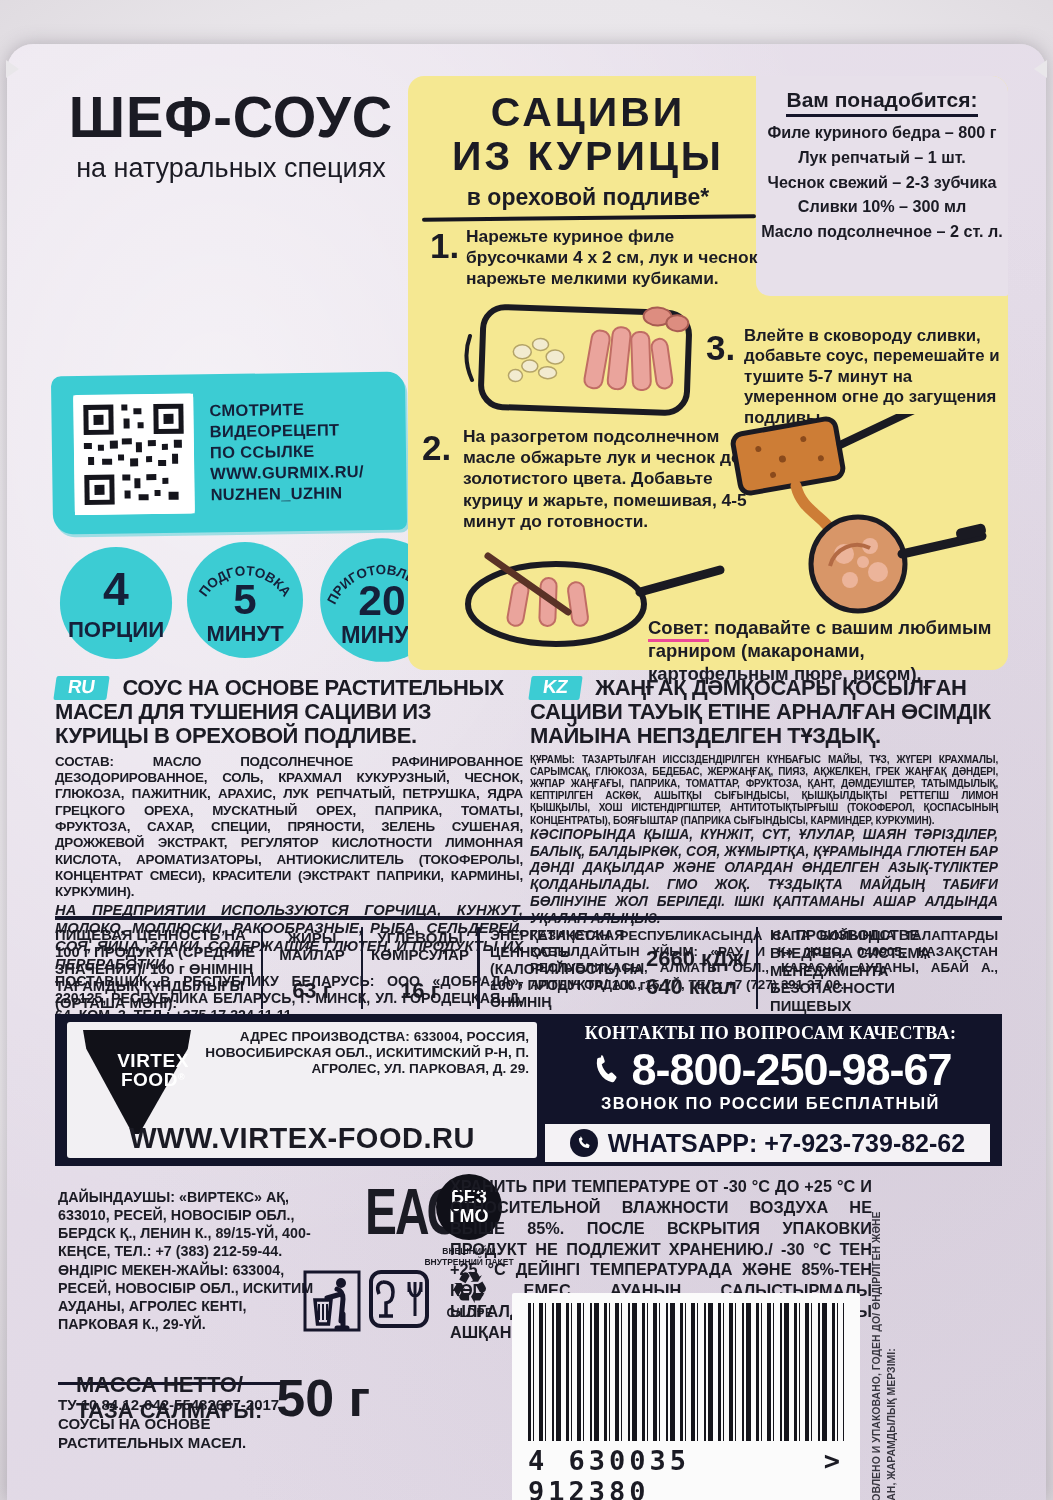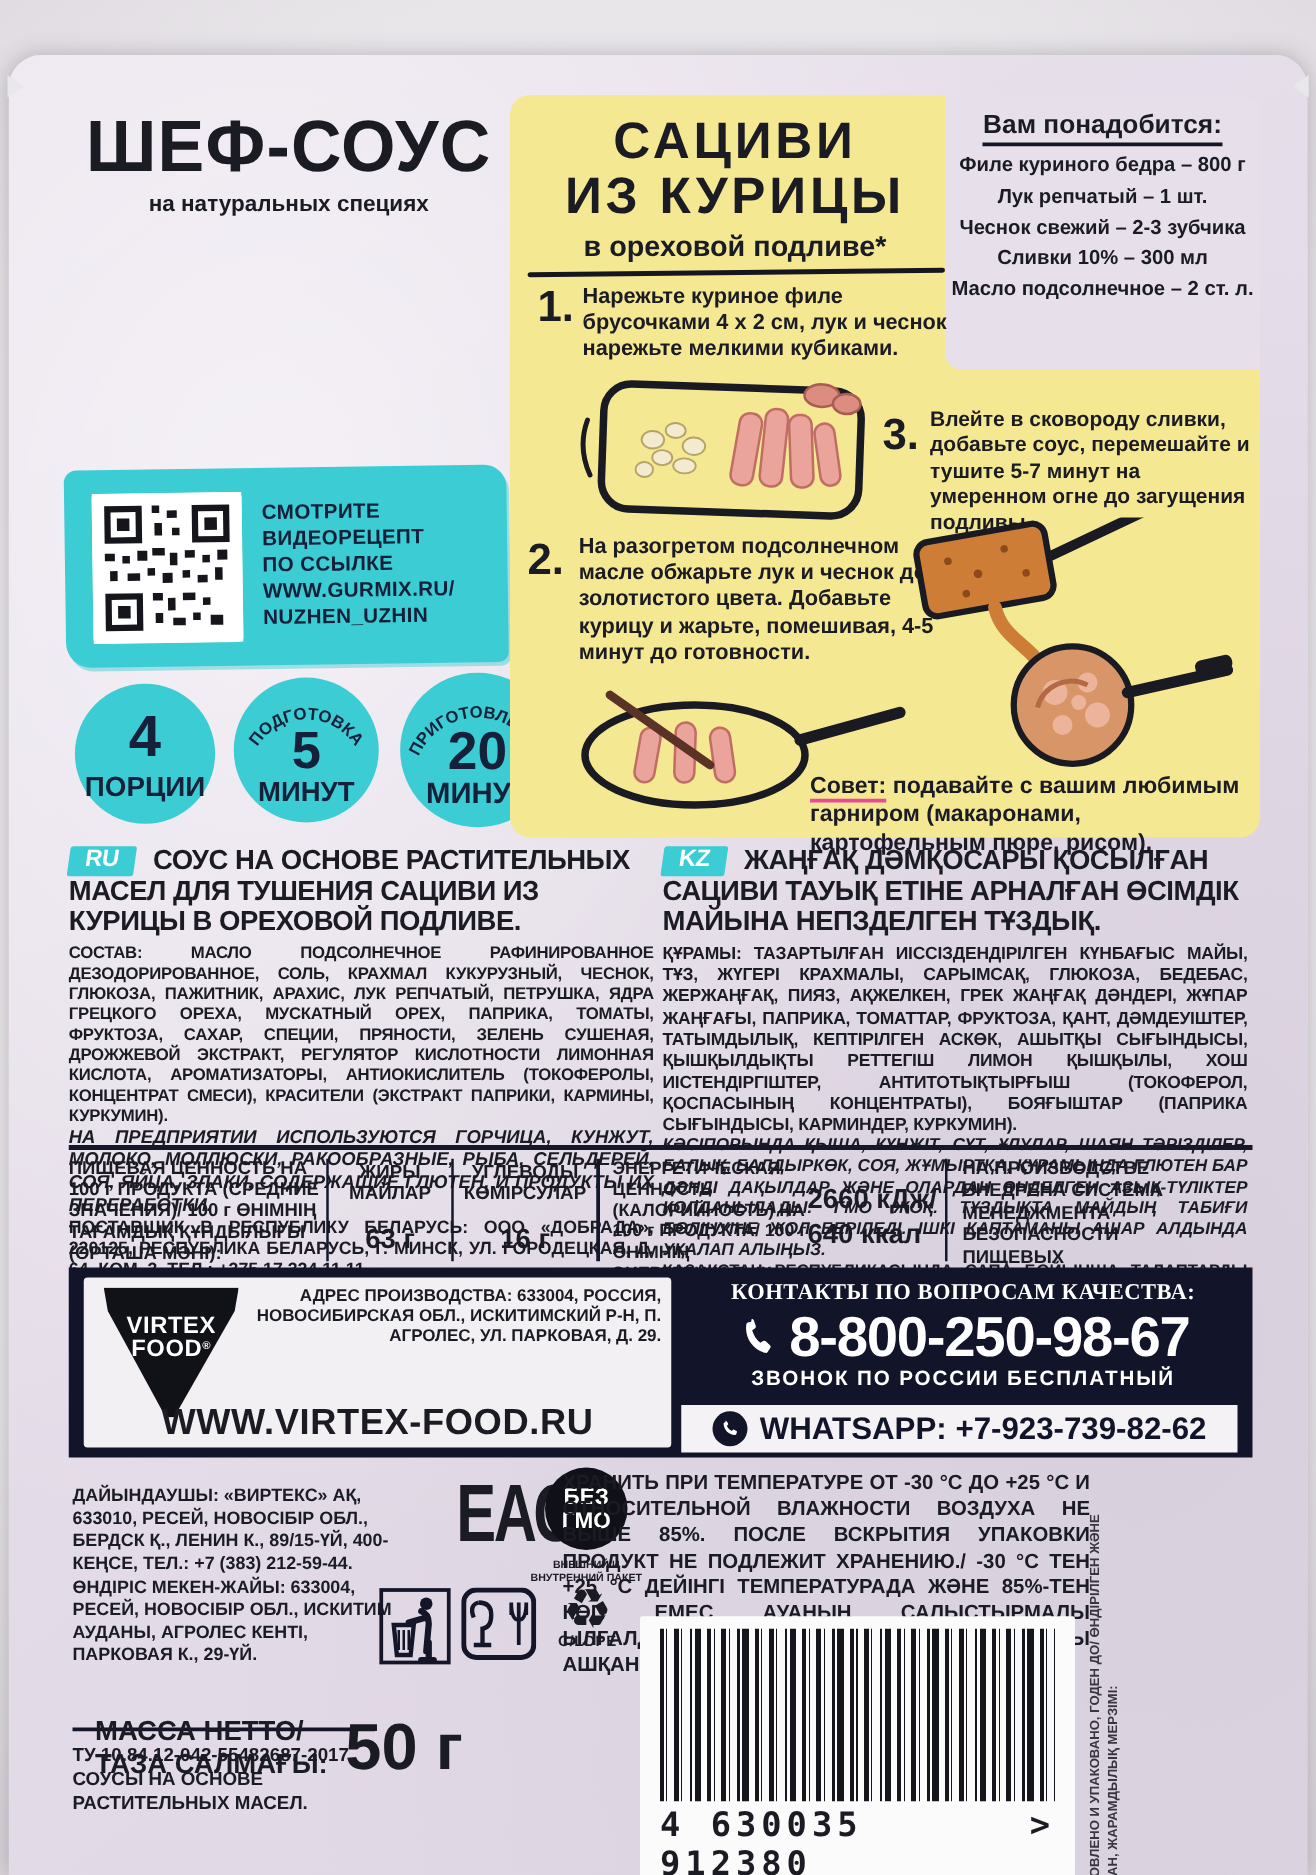--- a/index.html
+++ b/index.html
@@ -14,21 +14,21 @@
       radial-gradient(ellipse at 85% 70%, rgba(200,190,205,.35), rgba(200,190,205,0) 60%),
       linear-gradient(145deg,#eae3ed 0%, #e4dce8 45%, #ded6e3 100%);
     box-shadow: 0 0 18px rgba(90,80,95,.35); }
   .notch { position:absolute; width:0; height:0; }
   .notch.left  { left:-1px; top:16px; border-top:9px solid transparent; border-bottom:9px solid transparent; border-left:13px solid #e9e7ea; }
   .notch.right { right:-1px; top:16px; border-top:9px solid transparent; border-bottom:9px solid transparent; border-right:13px solid #e9e7ea; }
 
   
   .brand { position:absolute; left:40px; top:40px; width:368px; text-align:center; }
   .brand-title { font-size:56px; font-weight:bold; letter-spacing:1px; transform:scaleY(1.04); }
-  .brand-sub { font-size:18px; font-weight:bold; margin-top:4px; }
+  .brand-sub { font-size:27px; font-weight:normal; margin-top:4px; }
   .brand-desc { font-size:21px; font-weight:bold; margin-top:14px; line-height:1.33; }
 
   
   .qr-banner { position:absolute; left:45px; top:330px; width:354px; height:158px; background:#3cccd3;
     border-radius:10px 18px 8px 20px; transform:rotate(-0.8deg);
     box-shadow:2px 3px 0 rgba(60,204,211,.45); }
   .qr-box { position:absolute; left:22px; top:19px; width:120px; height:120px; background:#fff; border-radius:4px; }
   .qr-text { position:absolute; left:158px; top:26px; font-size:16.5px; font-weight:bold; color:#14203a; line-height:1.27; letter-spacing:.3px; }
 
   
@@ -55,42 +55,42 @@
   .lang-sec { position:absolute; width:468px; }
   .lang-sec.ru { left:48px; top:632px; }
   .lang-sec.kz { left:523px; top:632px; }
   .lang-head { font-size:22px; font-weight:bold; line-height:1.1; letter-spacing:-0.4px; }
   .lang-badge { display:inline-block; background:#3cccd3; color:#fff; font-size:19px; font-weight:bold;
     padding:1px 13px 2px; margin-right:9px; transform:skew(-8deg); border-radius:2px; vertical-align:2px; }
   .lang-body { margin-top:5px; text-align:justify; }
   .comp { font-size:13.4px; font-weight:bold; line-height:1.22; letter-spacing:-0.2px; }
   .allerg { font-size:14.8px; font-weight:bold; font-style:italic; line-height:1.22; }
   .suppl { font-size:14.2px; font-weight:bold; line-height:1.22; }
-  .kz .comp { font-size:14px; } .kz .allerg { font-size:13.8px; } .kz .suppl { font-size:13.4px; }
+  .kz .comp { font-size:10px; } .kz .allerg { font-size:13.8px; } .kz .suppl { font-size:13.4px; }
 
   
   .nutri { position:absolute; left:48px; top:872px; width:947px; height:98px; border-top:4px solid #15172b;
     display:flex; align-items:flex-start; padding-top:7px; }
   .nutri div { font-weight:bold; }
   .n-label { width:200px; font-size:14.8px; line-height:1.15; }
   .n-col { text-align:center; padding-top:2px; }
   .n-col .nm { font-size:15px; line-height:1.15; }
   .n-col .vl { font-size:22px; margin-top:14px; }
   .n-sep { width:2px; height:82px; background:#15172b; margin:0 6px; }
   .n-sep.thick { width:3px; }
   .n-energy-label { width:160px; font-size:14.2px; line-height:1.18; padding-left:4px; }
   .n-energy-val { width:104px; font-size:22px; line-height:1.25; padding-top:18px; }
   .n-note { width:186px; font-size:14.8px; line-height:1.2; padding-left:6px; }
 
   
   .dark { position:absolute; left:48px; top:970px; width:947px; height:152px; background:#12142a; }
   .mfg-panel { position:absolute; left:12px; top:8px; width:470px; height:136px; background:#f2f0f3; border-radius:3px; }
   .logo { position:absolute; left:16px; top:8px; width:108px; height:104px; }
   .logo-tri { position:absolute; inset:0; background:#111118; clip-path:polygon(0 0,100% 0,97% 18%,52% 100%,46% 100%,3% 18%); }
-  .logo-txt { position:absolute; left:0; top:22px; width:100%; text-align:center; color:#fff; font-weight:bold; font-size:19px; line-height:.98; letter-spacing:.5px; }
+  .logo-txt { position:absolute; left:16px; top:22px; width:100%; text-align:center; color:#fff; font-weight:bold; font-size:19px; line-height:.98; letter-spacing:.5px; }
   .logo-reg { font-size:9px; vertical-align:6px; }
   .mfg-text { position:absolute; left:132px; top:7px; width:330px; text-align:right; font-size:13.6px; font-weight:bold; line-height:1.17; }
   .mfg-site { position:absolute; left:0; bottom:3px; width:100%; text-align:center; font-size:29px; font-weight:bold; letter-spacing:.5px; }
   .contacts { position:absolute; left:488px; top:0; width:455px; height:152px; color:#fff; text-align:center; }
   .c-head { margin-top:9px; font-size:18px; font-weight:bold; letter-spacing:.4px;font-family:Liberation Serif, serif; }
   .c-phone { margin-top:0px; font-size:45px; font-weight:bold; letter-spacing:-1px; display:flex; align-items:center; justify-content:center; gap:8px; }
   .c-note { font-size:16.5px; font-weight:bold; letter-spacing:1.5px; margin-top:-2px; }
   .wa-bar { position:absolute; left:2px; right:8px; top:110px; height:38px; background:#f4f2f5; color:#12142a;
     display:flex; align-items:center; justify-content:center; gap:10px; font-size:25px; font-weight:bold; }
   .wa-icon { width:28px; height:28px; background:#12142a; border-radius:50%; display:flex; align-items:center; justify-content:center; }

